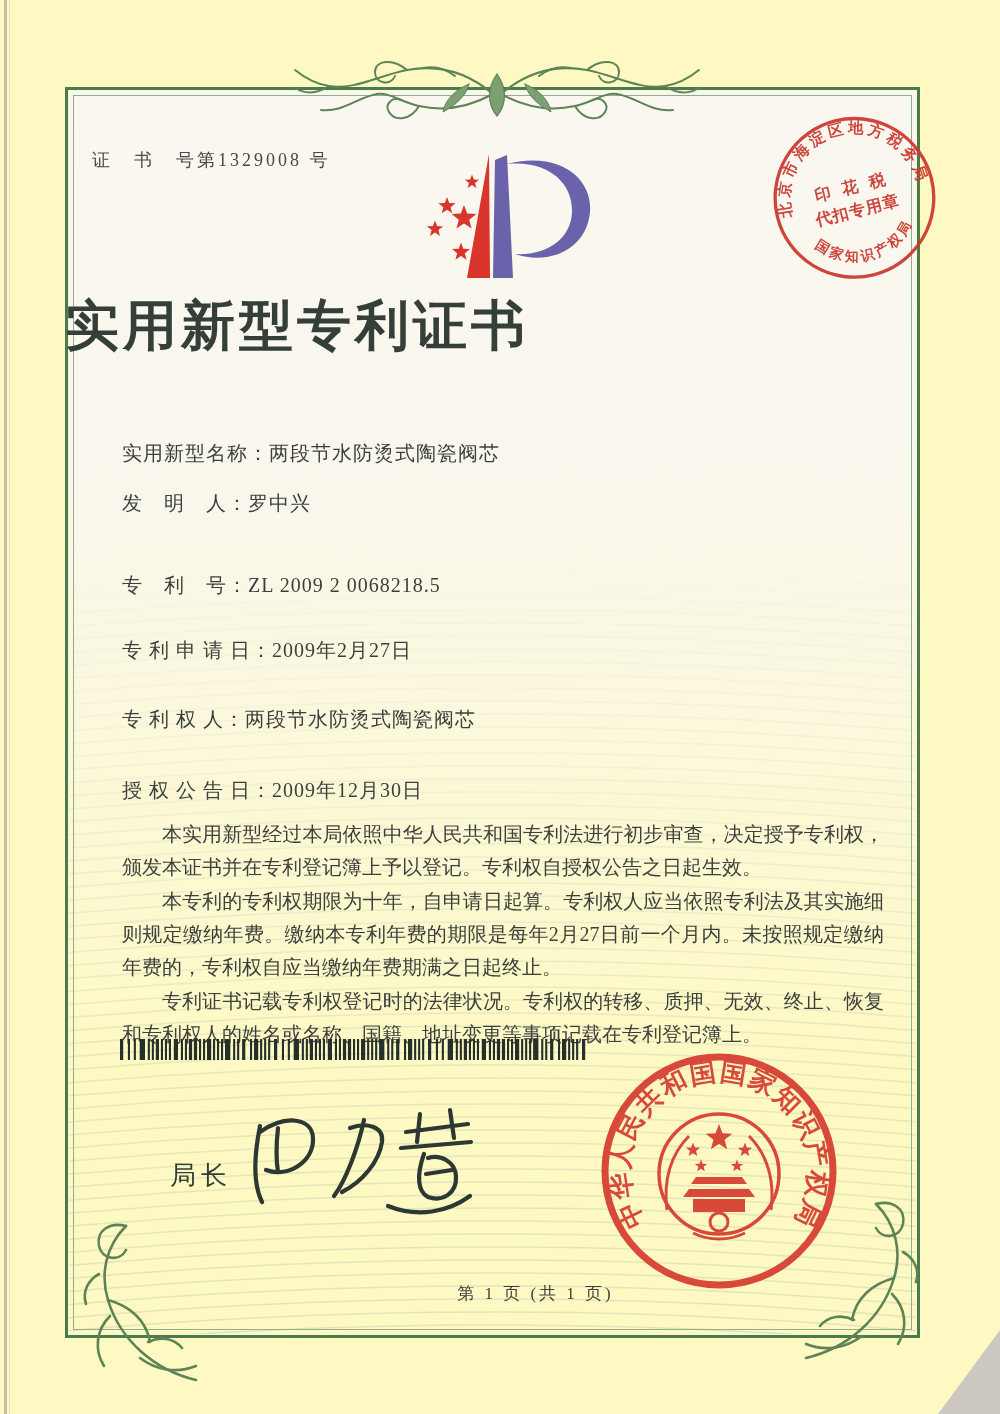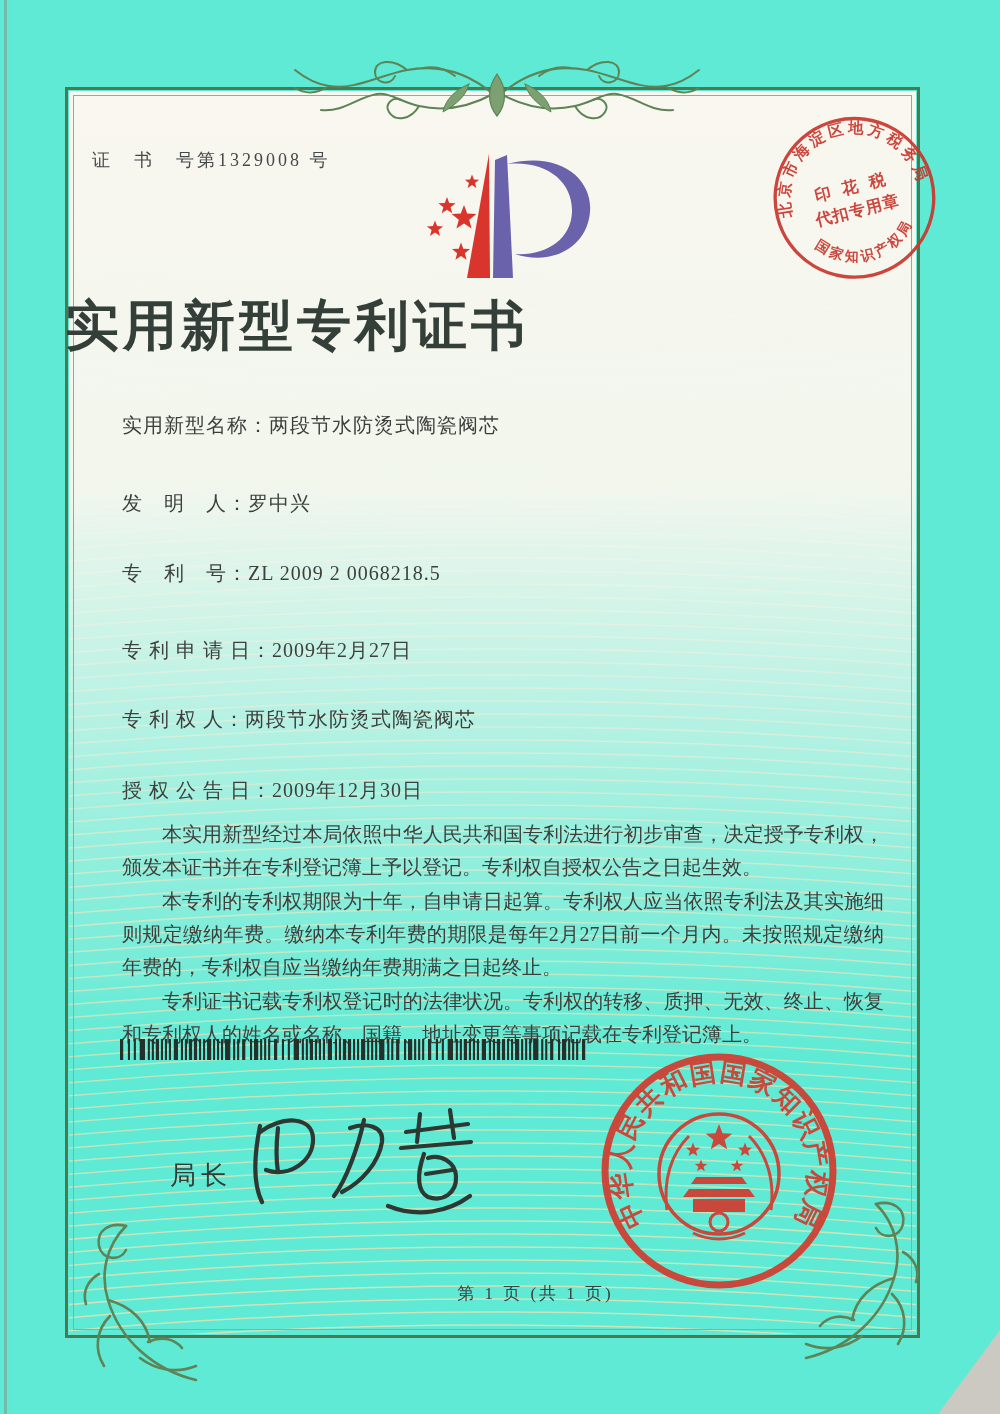--- a/index.html
+++ b/index.html
@@ -1,16 +1,16 @@
 <!DOCTYPE html>
 <html><head>
 <meta charset="utf-8">
 <style>
   html,body{margin:0;padding:0;background:#e8e6dd;}
-  .page{position:relative;width:1000px;height:1414px;margin:0 auto;background:#5eead4;overflow:hidden;
+  .page{position:relative;width:1000px;height:1414px;margin:0 auto;background:#fef9c3;overflow:hidden;
         font-family:"Liberation Serif","DejaVu Serif",serif;}
   
   .scan-left-line{position:absolute;left:4px;top:0;width:3px;height:100%;background:#8c8c85;opacity:.5;}
   .scan-left-line2{position:absolute;left:9px;top:0;width:1px;height:100%;background:#b9b9b0;opacity:.4;}
   .scan-corner{position:absolute;right:0;bottom:0;width:62px;height:84px;background:#cbc9c1;
                clip-path:polygon(100% 0,100% 100%,0 100%);}
   
   .frame-outer{position:absolute;left:65px;top:87px;width:855px;height:1251px;box-sizing:border-box;
                border:3px solid #4b7a50;}
   .frame-inner{position:absolute;left:73px;top:95px;width:839px;height:1235px;box-sizing:border-box;
@@ -212,27 +212,27 @@
              C142,106 168,90 169,62 C170,32 144,10 104,14 Z" fill="#6a62aa"></path>
     <path class="star" fill="#da352c" d="M69.0,24.5L70.9,29.5L76.1,29.7L72.0,33.0L73.4,38.1L69.0,35.1L64.6,38.1L66.0,33.0L61.9,29.7L67.1,29.5Z"></path>
     <path class="star" fill="#da352c" d="M44.0,47.0L46.2,52.9L52.6,53.2L47.6,57.2L49.3,63.3L44.0,59.8L38.7,63.3L40.4,57.2L35.4,53.2L41.8,52.9Z"></path>
     <path class="star" fill="#da352c" d="M61.0,55.0L64.2,63.6L73.4,64.0L66.2,69.7L68.6,78.5L61.0,73.5L53.4,78.5L55.8,69.7L48.6,64.0L57.8,63.6Z"></path>
     <path class="star" fill="#da352c" d="M32.0,70.5L34.1,76.1L40.1,76.4L35.4,80.1L37.0,85.9L32.0,82.6L27.0,85.9L28.6,80.1L23.9,76.4L29.9,76.1Z"></path>
     <path class="star" fill="#da352c" d="M58.0,92.5L60.3,98.8L67.0,99.1L61.8,103.2L63.6,109.7L58.0,106.0L52.4,109.7L54.2,103.2L49.0,99.1L55.7,98.8Z"></path>
   </svg>
 
   <div class="title">实用新型专利证书</div>
 
-  <div class="field-row" style="top:412px">
+  <div class="field-row" style="top:440px">
     <span>实用新型名称：</span><span>两段节水防烫式陶瓷阀芯</span>
   </div>
   <div class="field-row" style="top:490px">
     <span>发　明　人：</span><span>罗中兴</span>
   </div>
-  <div class="field-row" style="top:560px">
+  <div class="field-row" style="top:572px">
     <span>专　利　号：</span><span>ZL 2009 2 0068218.5</span>
   </div>
   <div class="field-row" style="top:637px">
     <span>专 利 申 请 日：</span><span>2009年2月27日</span>
   </div>
   <div class="field-row" style="top:706px">
     <span>专 利 权 人：</span><span>两段节水防烫式陶瓷阀芯</span>
   </div>
   <div class="field-row" style="top:777px">
     <span>授 权 公 告 日：</span><span>2009年12月30日</span>

